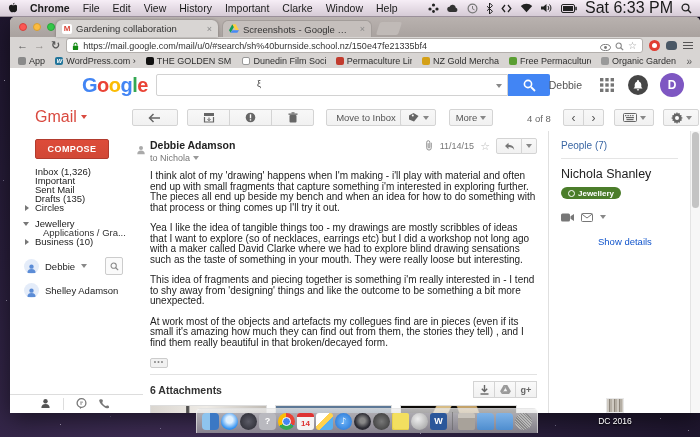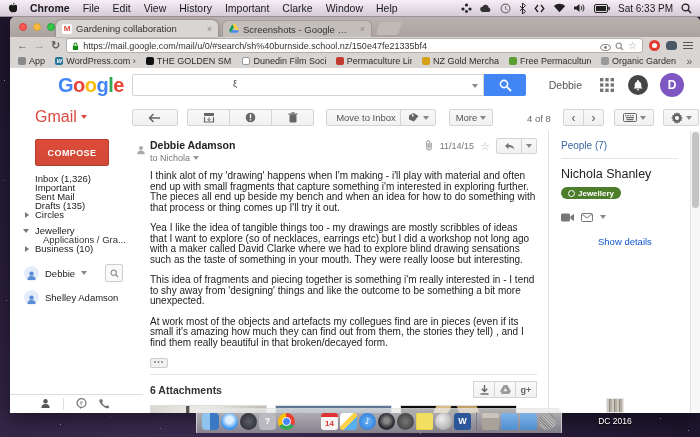--- a/index.html
+++ b/index.html
@@ -13,21 +13,21 @@
    110px 416px #776f92,420px 433px #b9b2cc,640px 400px #776f92,690px 406px #9a92b5;}
 
   
   .menubar{position:absolute;top:0;left:0;right:0;height:17px;z-index:40;
     background:linear-gradient(#f6eef6,#d6cbd6);border-bottom:1px solid #9a8f9a;
     display:flex;align-items:center;font-size:10.5px;color:#1a1a1a;padding:0 8px;box-sizing:border-box;}
   .mb-left{display:flex;align-items:center;gap:13px;}
   .mb-app{font-weight:bold;}
   .mb-right{margin-left:auto;display:flex;align-items:center;gap:8px;}
   .mb-right svg{display:block;}
-  .mb-clock{font-size:10px;}
+  .mb-clock{font-size:16px;}
 
   
   .window{position:absolute;top:17px;left:10px;width:690px;height:396px;z-index:10;
     border-radius:5px 5px 0 0;box-shadow:0 6px 24px rgba(0,0,0,.55);background:#d8d5d3;}
   .tabstrip{height:20px;background:linear-gradient(#b9b2af,#a9a29f);border-radius:5px 5px 0 0;position:relative;}
   .tl{position:absolute;top:6px;width:8px;height:8px;border-radius:50%;}
   .tl.red{left:9px;background:#fc5753;border:1px solid #d6413d;box-sizing:border-box;}
   .tl.yel{left:23px;background:#fdbc40;border:1px solid #d79f33;box-sizing:border-box;}
   .tl.grn{left:37px;background:#33c748;border:1px solid #2aa63c;box-sizing:border-box;}
   .tab{position:absolute;bottom:0;height:17px;border-radius:6px 6px 0 0;display:flex;align-items:center;
@@ -60,21 +60,21 @@
   .bkgs{background:#111;}
   .bkpage{background:#fff;border:1px solid #999;box-sizing:border-box;border-radius:1px;}
   .bkperm{background:#c23b2e;border-radius:50%;}
   .bkgold{background:#d4a017;border-radius:50%;}
   .bkleaf{background:#5a9e32;border-radius:50% 2px 50% 50%;}
   .bkorg{background:#9a9a9a;border-radius:50%;}
   .bkmore{margin-left:auto;color:#555;font-size:10px;}
 
   
   .gmail{position:absolute;top:51px;left:0;right:0;bottom:0;background:#fff;overflow:hidden;}
-  .gmail-header{height:35px;position:relative;background:#fff;}
+  .gmail-header{height:35px;position:relative;background:#fff;margin-left:24px;}
   .glogo{position:absolute;left:48px;top:6px;font-size:20px;font-weight:bold;letter-spacing:-.5px;}
   .gsearch{position:absolute;left:122px;top:6px;width:352px;height:22px;background:#fff;border:1px solid #d2d2d2;
      border-radius:2px 0 0 2px;box-sizing:border-box;}
   .gsearch .val{position:absolute;left:100px;top:4px;font-size:9px;color:#444;}
   .gsearch .caret{position:absolute;right:5px;top:9px;}
   .gsbtn{position:absolute;left:474px;top:6px;width:42px;height:22px;background:#4285f4;border-radius:0 2px 2px 0;
      display:flex;align-items:center;justify-content:center;}
   .acct{position:absolute;right:118px;top:11px;font-size:10.5px;color:#555;}
   .gappsgrid{position:absolute;right:86px;top:10px;}
   .gbell{position:absolute;right:52px;top:7px;width:20px;height:20px;border-radius:50%;background:#464646;
@@ -89,21 +89,21 @@
      font-size:9.5px;color:#555;box-sizing:border-box;gap:3px;}
   .grp{position:absolute;top:6px;display:flex;}
   .grp .gbtn{position:static;border-radius:0;margin-left:-1px;}
   .grp .gbtn:first-child{border-radius:2px 0 0 2px;margin-left:0;}
   .grp .gbtn:last-child{border-radius:0 2px 2px 0;}
   .pager{position:absolute;left:517px;top:10px;font-size:9.5px;color:#666;}
 
   .gmail-body{position:absolute;top:63px;left:0;right:0;bottom:0;display:flex;}
   
   .g-sidebar{width:123px;flex:none;position:relative;font-size:9.5px;color:#222;}
-  .compose{margin:8px 0 0 25px;width:74px;height:27px;border-radius:2px;background:linear-gradient(#dd4b39,#d14836);
+  .compose{margin:8px 0 0 25px;width:74px;height:20px;border-radius:2px;background:linear-gradient(#dd4b39,#d14836);
      color:#fff;font-size:9px;font-weight:bold;letter-spacing:.4px;display:flex;align-items:center;justify-content:center;
      border:1px solid #b23b2e;box-sizing:border-box;}
   .nav{margin-top:8px;}
   .nav .row{height:9px;line-height:9px;padding-left:25px;position:relative;white-space:nowrap;}
   .nav .row.b{font-weight:normal;}
   .nav .gap{margin-top:7px;}
   .nav .ind{padding-left:33px;color:#333;}
   .cr{position:absolute;left:15px;top:2px;width:0;height:0;border-top:3px solid transparent;
       border-bottom:3px solid transparent;border-left:4px solid #777;}
   .cd2{position:absolute;left:13px;top:3px;width:0;height:0;border-left:3px solid transparent;
@@ -179,21 +179,21 @@
      padding:2px 5px;background:linear-gradient(rgba(235,235,235,.75),rgba(180,180,180,.65));
      border:1px solid rgba(255,255,255,.5);border-bottom:none;border-radius:5px 5px 0 0;box-sizing:border-box;}
   .dk{width:17px;height:17px;border-radius:4px;flex:none;position:relative;
       display:flex;align-items:center;justify-content:center;font-size:9px;font-weight:bold;color:#fff;}
   .dk-finder{background:linear-gradient(90deg,#8ec4ee 50%,#3b78c4 50%);}
   .dk-safari{border-radius:50%;background:radial-gradient(circle at 50% 40%, #dff0ff 0 25%, #2e8ff0 70%);}
   .dk-globe{border-radius:50%;background:radial-gradient(#5b5b66,#26262e);}
   .dk-help{background:#b9b9bf;color:#fff;border-radius:4px;}
   .dk-chrome{border-radius:50%;background:conic-gradient(#ea4335 0 33%,#4285f4 33% 34%,#34a853 34% 66%,#fbbc05 66% 100%);}
   .dk-chrome::after{content:"";position:absolute;width:7px;height:7px;border-radius:50%;background:#4285f4;border:1.5px solid #fff;}
-  .dk-cal{background:#f4f4f4;color:#d33;flex-direction:column;font-size:8px;border-radius:3px;margin-left:24px;}
+  .dk-cal{background:#f4f4f4;color:#d33;flex-direction:column;font-size:8px;border-radius:3px;}
   .dk-cal::before{content:"";position:absolute;top:0;left:0;right:0;height:4px;background:#d33;border-radius:3px 3px 0 0;}
   .dk-photos{background:linear-gradient(135deg,#fff 40%,#ffd24d 40% 60%,#58b0f0 60%);border-radius:3px;}
   .dk-itunes{border-radius:50%;background:radial-gradient(#6fb5f7,#1d6fd4);color:#fff;}
   .dk-camera{border-radius:50%;background:radial-gradient(circle at 50% 45%, #888 0 20%, #2b2b33 60%);}
   .dk-dark{border-radius:50%;background:radial-gradient(#777,#333);}
   .dk-stickies{background:#f3df5f;box-shadow:1px -1px 0 #e8d04a inset;border-radius:2px;}
   .dk-sphere{border-radius:50%;background:radial-gradient(circle at 40% 35%, #eee, #9a9a9a);}
   .dk-word{background:#2b579a;border-radius:3px;}
   .dk-archive{background:linear-gradient(#c9c4bc 30%,#a8a29a 30%);border-radius:2px;}
   .dk-folder{background:linear-gradient(#7fb3e8,#4f8ecf);border-radius:2px 4px 2px 2px;}

